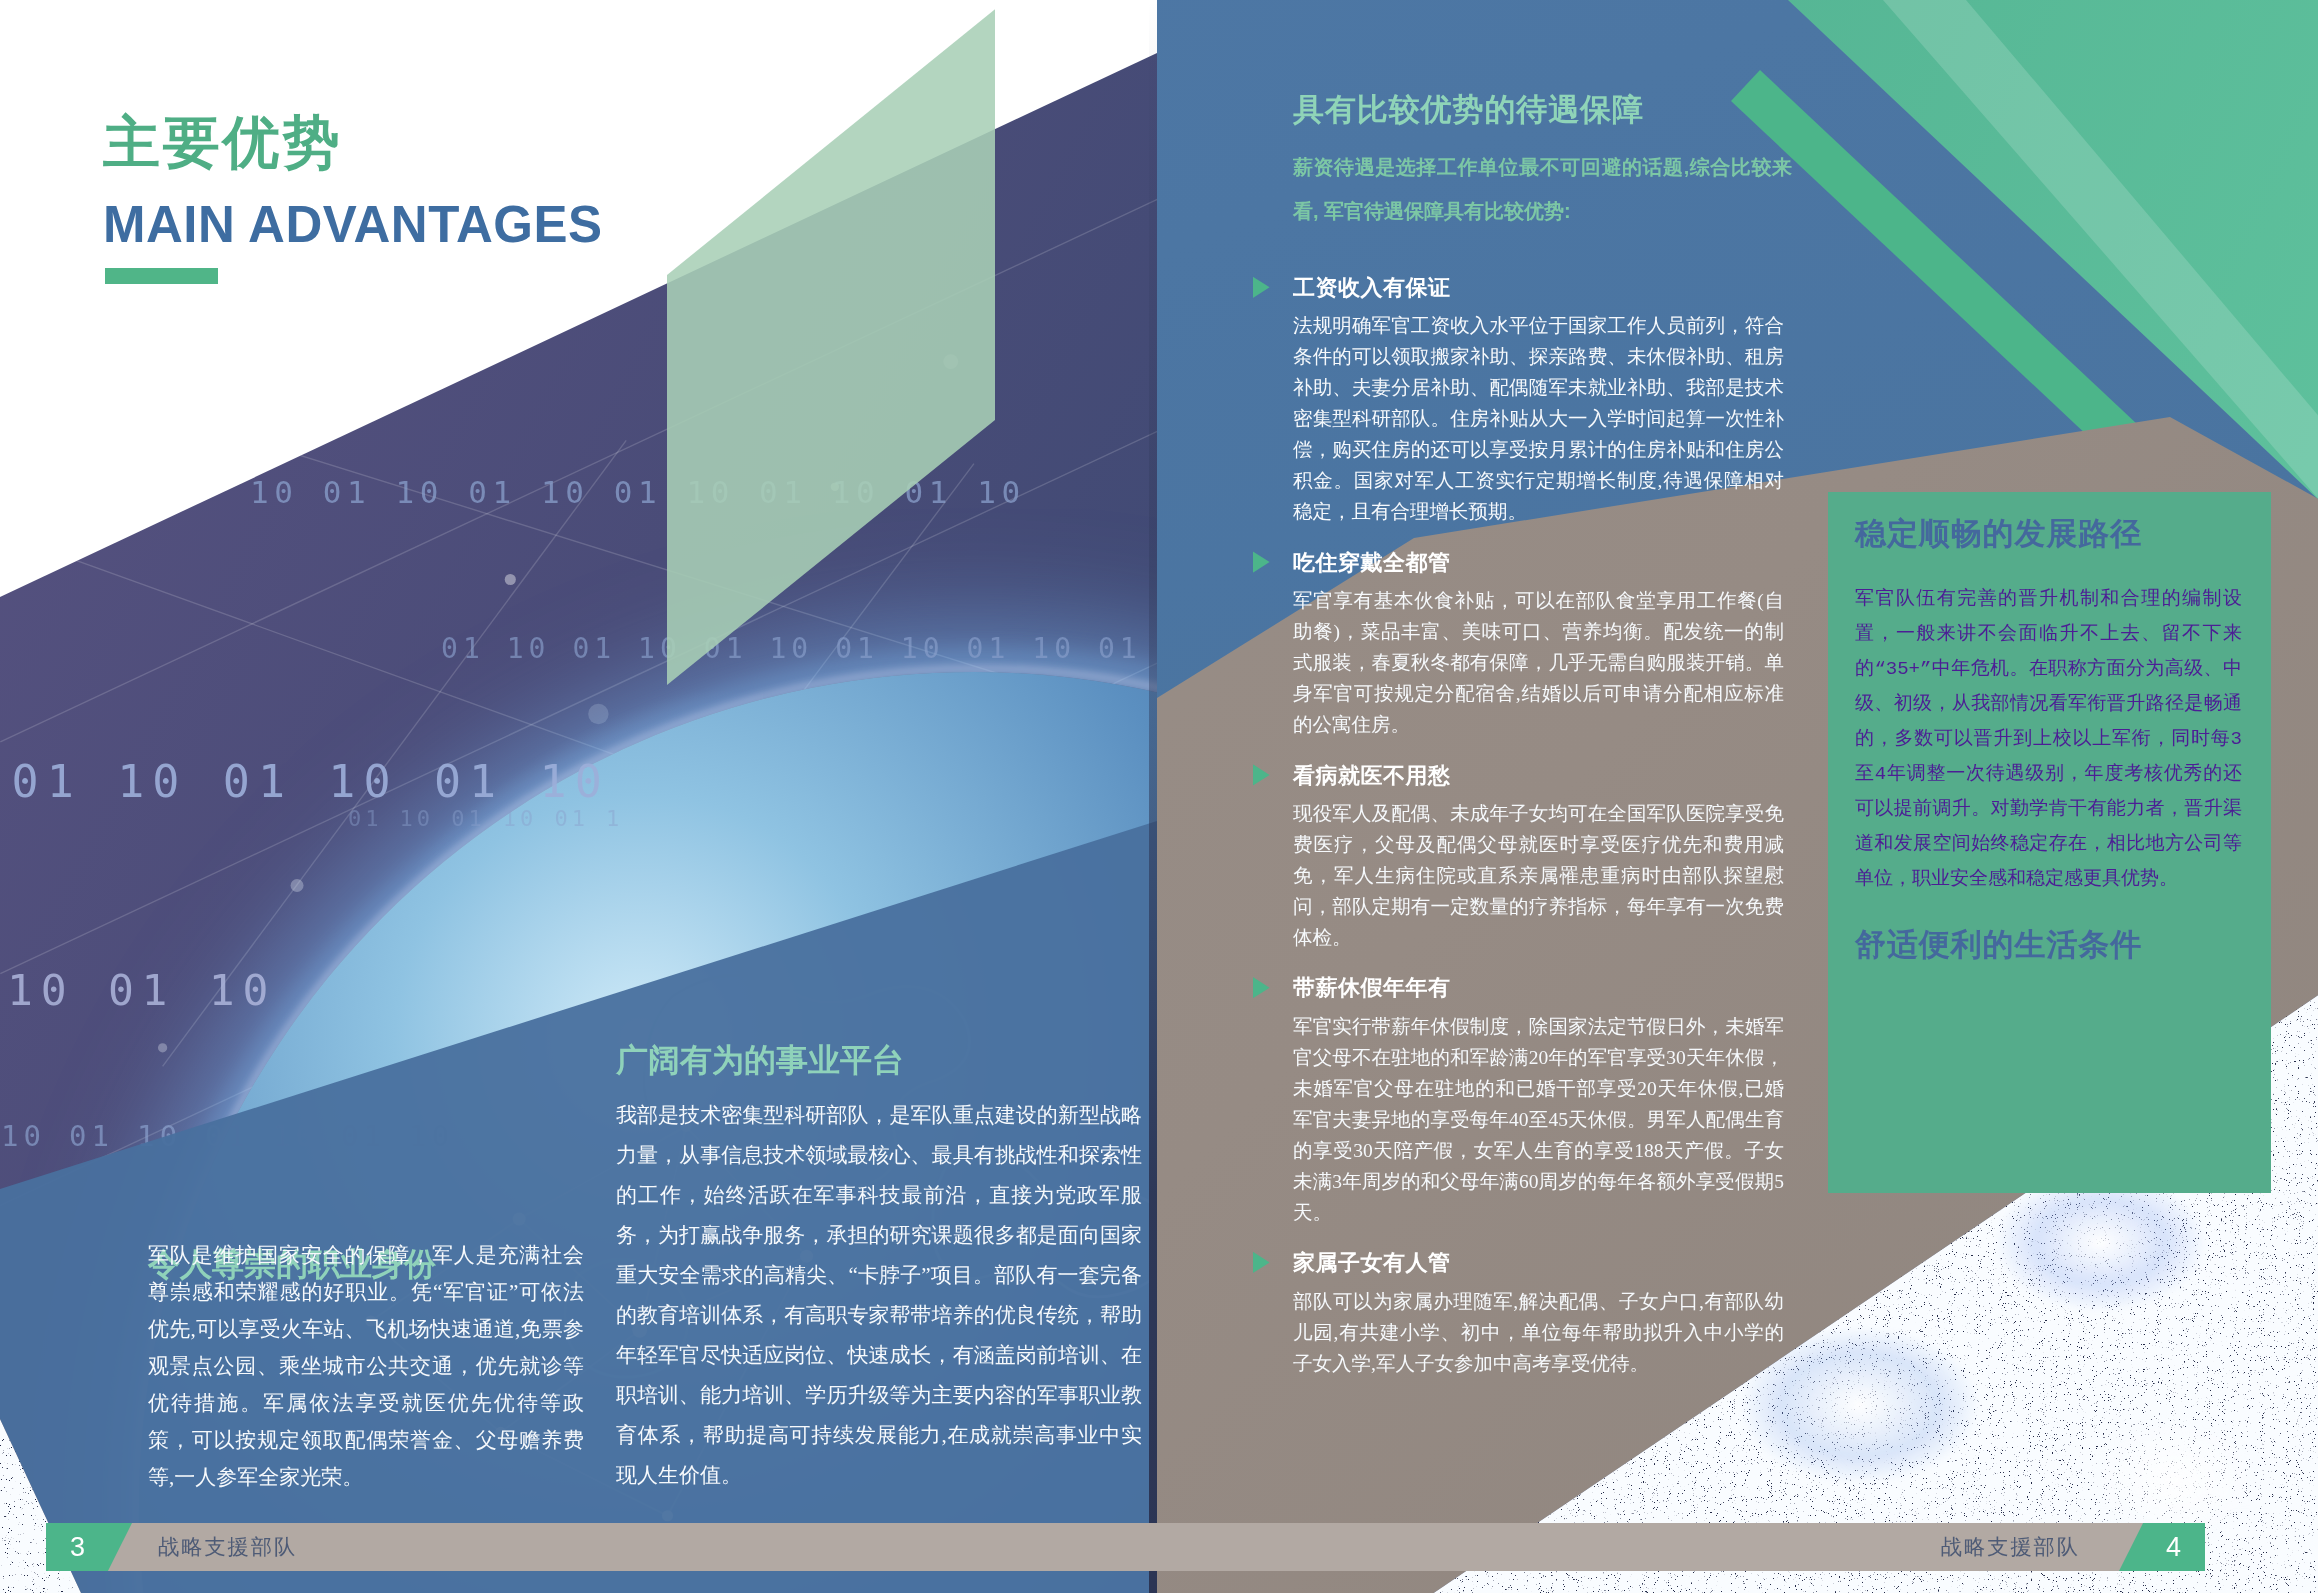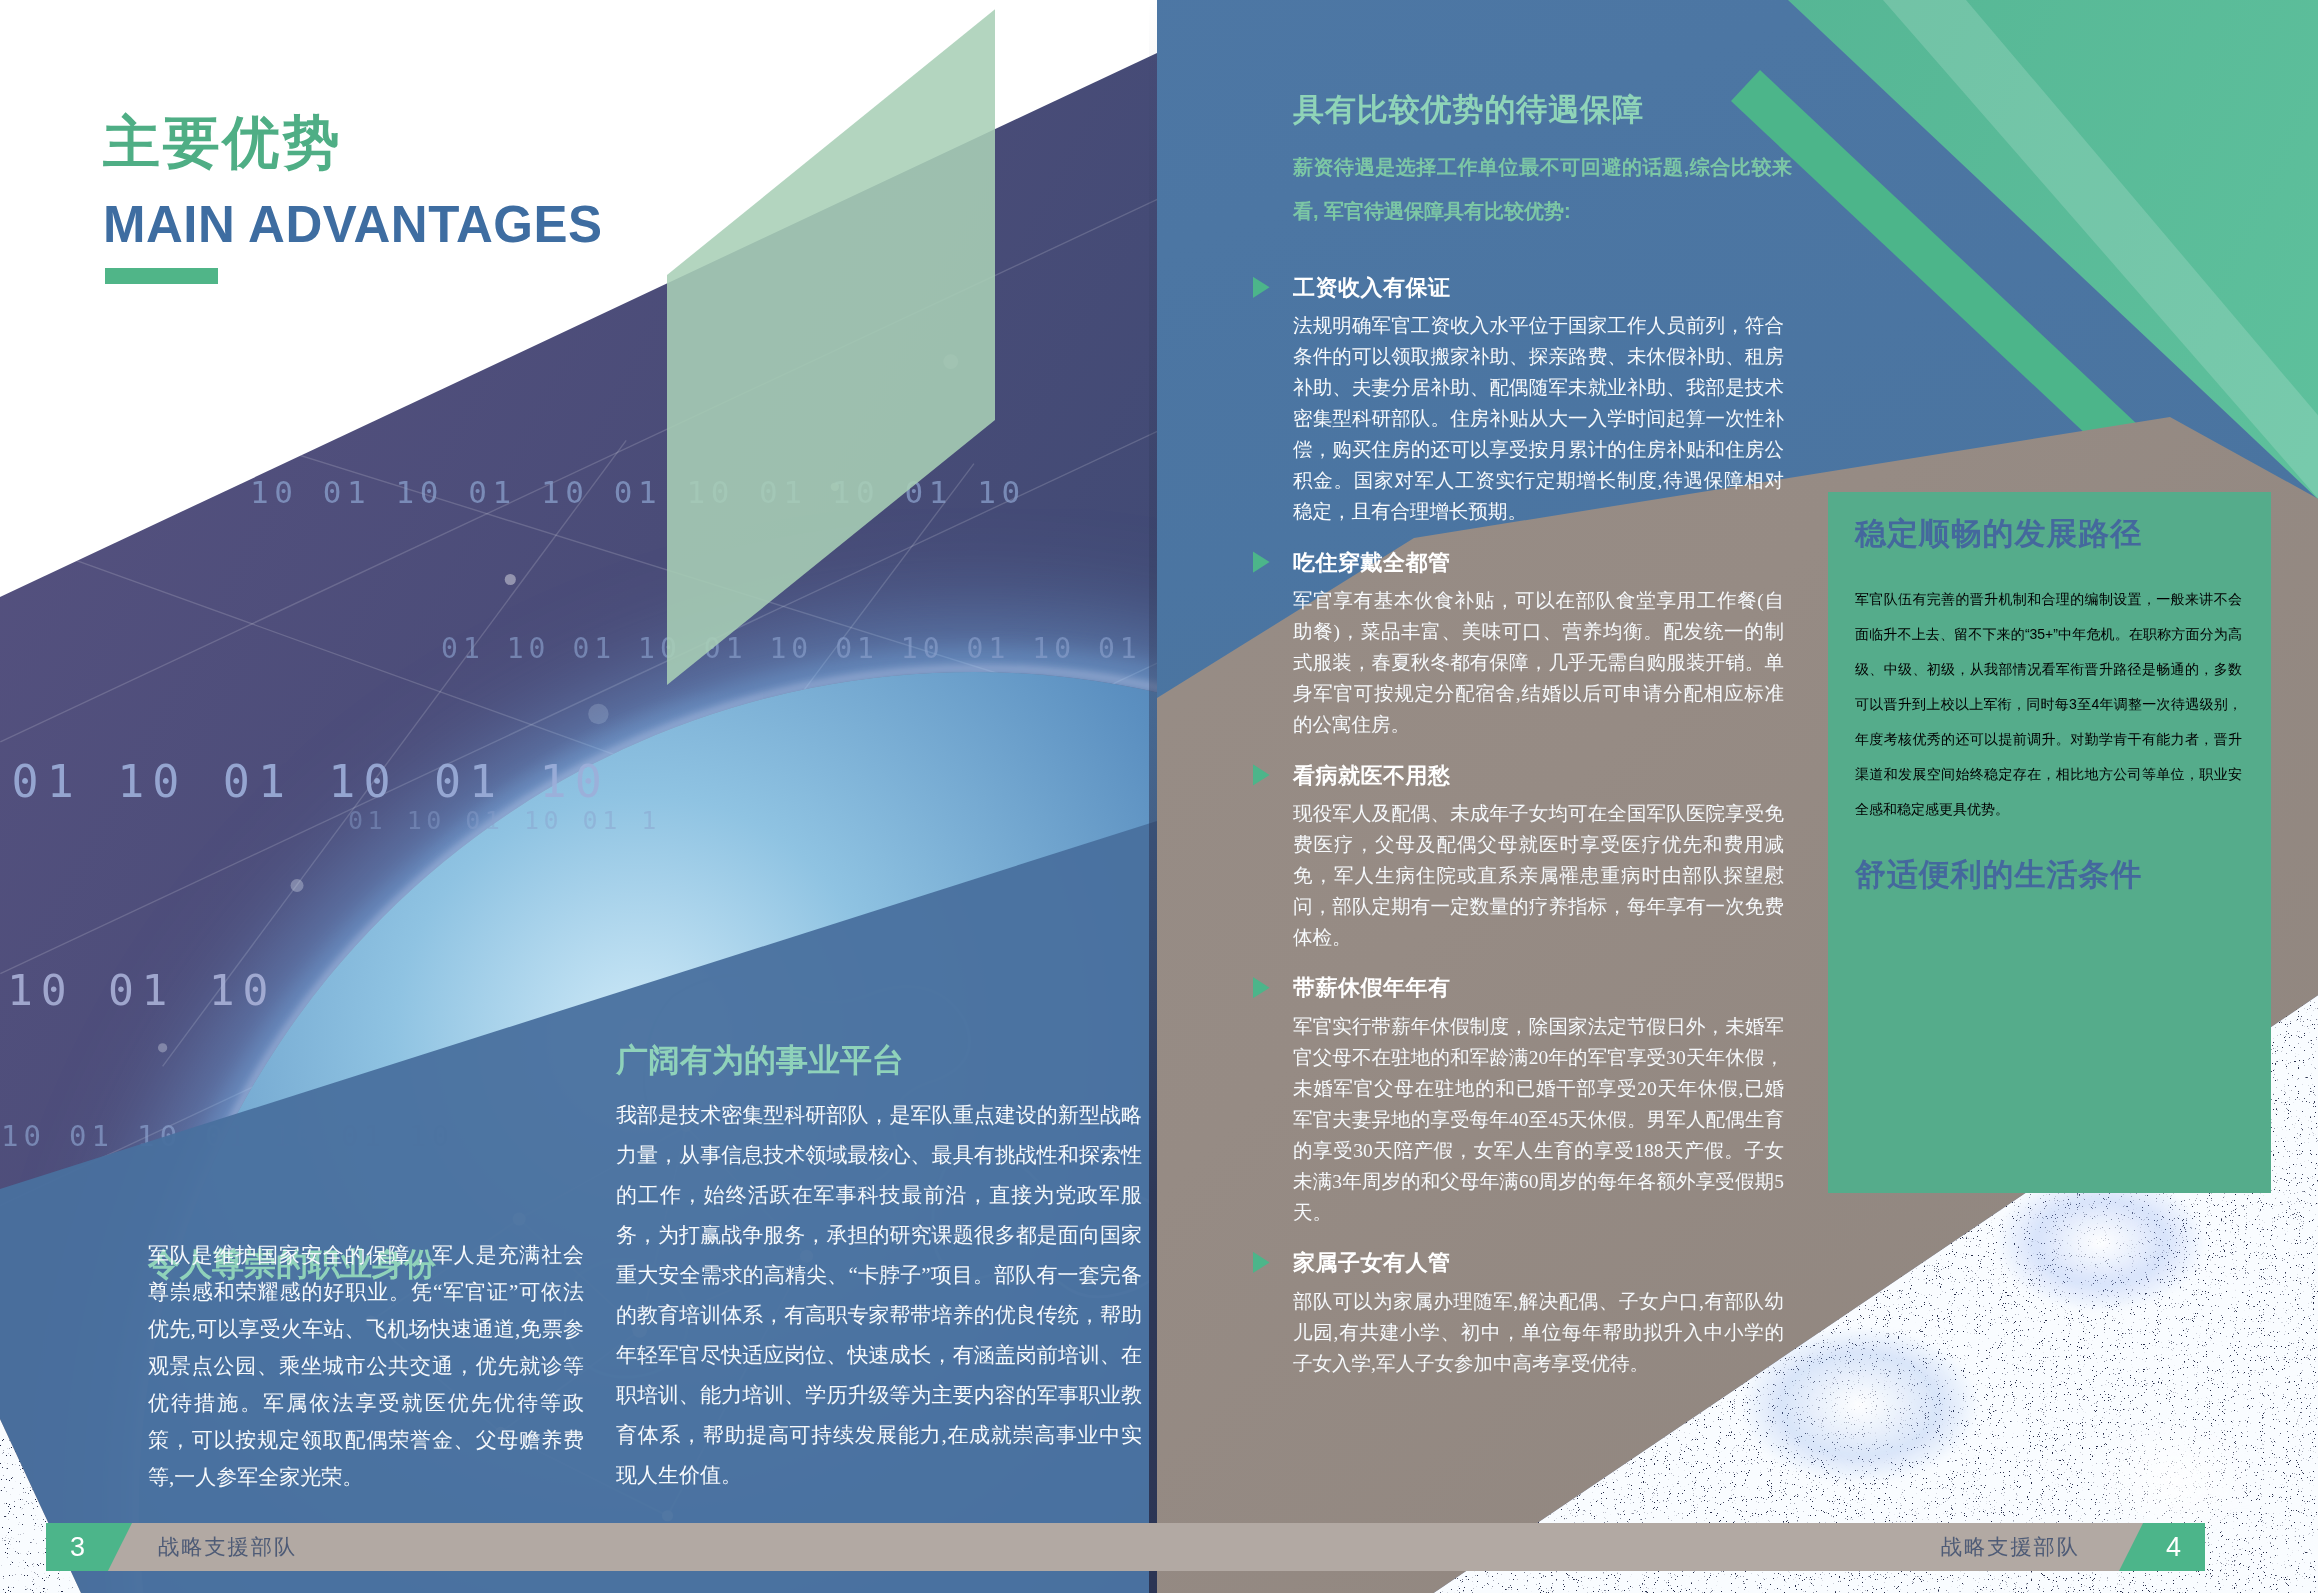--- a/index.html
+++ b/index.html
@@ -17,21 +17,21 @@
          border:4.6px solid rgba(255,226,232,.85);filter:blur(4.2px);}
   .earth-ring2{position:absolute;left:121px;top:655px;width:1705px;height:1705px;border-radius:50%;
          border:12px solid rgba(140,205,255,.45);filter:blur(12px);}
   .limb-glow{position:absolute;left:176px;top:709px;width:788px;height:352px;transform:rotate(-38deg);
          background:radial-gradient(closest-side,rgba(190,225,255,.38),rgba(190,225,255,0) 70%);}
   .earth svg{position:absolute;inset:0;}
   .binary{position:absolute;font-family:"DejaVu Sans Mono",monospace;color:#8aa0cc;letter-spacing:.18em;white-space:nowrap;}
   .b1{left:250px;top:474px;font-size:31px;opacity:.75;}
   .b2{left:441px;top:632px;font-size:28px;opacity:.65;}
   .b3{left:11.6px;top:755px;font-size:45px;color:#9dafda;opacity:.9;}
-  .b4{left:348px;top:806px;font-size:25px;opacity:.45;text-align:right;}
+  .b4{left:348px;top:806px;font-size:22px;opacity:.45;text-align:right;}
   .b5{left:7px;top:965px;font-size:43px;color:#aeb6dc;opacity:.85;}
   .b6{left:0.9px;top:1119px;font-size:29px;opacity:.7;}
   .green-para{clip-path:polygon(667px 275px,995px 9.3px,995px 420px,667px 685px);
          background:rgba(169,207,182,.88);}
   .slate-overlay{clip-path:polygon(0px 1189px,1157px 821px,1157px 1593px,0px 1593px);
          background:rgba(73,112,158,.95);}
   .night{position:absolute;background:#222947;overflow:hidden;}
   .night-left{left:0;top:1419px;width:81px;height:174px;clip-path:polygon(0 0,100% 100%,0 100%);}
   .night-right{left:1414px;top:974px;width:908px;height:620px;clip-path:polygon(100% 3%,100% 100%,2% 100%);}
   .blob{position:absolute;border-radius:50%;filter:blur(2.8px);}
@@ -68,22 +68,22 @@
   .benefit h3{margin:0 0 7.4px 0;font-size:22px;font-weight:bold;color:#ffffff;letter-spacing:0.5px;}
   .tri{position:absolute;left:0.9px;top:3.7px;width:16.7px;height:21.3px;background:#4cb58a;
        clip-path:polygon(0 0,100% 50%,0 100%);}
   .benefit p{margin:0;font-family:"Liberation Serif","DejaVu Serif",serif;font-size:19.5px;line-height:31px;
        color:#f6f9fc;text-align:justify;}
 
   .panel{position:absolute;left:1828px;top:492px;width:443px;height:701px;background:#55ac8b;
          box-sizing:border-box;padding:21.3px 29px 0 27px;}
   .panel h2{margin:0 0 27px 0;font-size:31px;font-weight:bold;color:#44689d;letter-spacing:0.9px;}
   .panel h2.second{margin-top:27px;margin-bottom:10px;}
-  .panel p{margin:0;font-family:Liberation Sans, sans-serif;font-size:14px;line-height:35px;
-         color:#000000;text-align:justify;}
+  .panel p{margin:0;font-family:Liberation Mono, monospace;font-size:19px;line-height:35px;
+         color:#4c1d95;text-align:justify;}
 
   
   .gutter{position:absolute;left:1149px;top:0;width:8.3px;height:1593px;
           background:linear-gradient(180deg,rgba(44,53,84,0) 0%,rgba(44,53,84,.35) 40%,rgba(44,53,84,.95) 75%,#2c3554 100%);}
   .fbar{position:absolute;left:46px;top:1523px;width:2159px;height:48px;background:#b2a9a3;}
   .ftab{position:absolute;top:1523px;width:86px;height:48px;background:#4cb58a;color:#fff;
         font-size:27px;display:flex;align-items:center;}
   .ftab-l{left:46px;clip-path:polygon(0 0,100% 0,72% 100%,0 100%);filter:drop-shadow(7.4px 0 0 #3c4c70);
         justify-content:flex-start;padding-left:24px;box-sizing:border-box;}
   .ftab-r{left:2119px;clip-path:polygon(28% 0,100% 0,100% 100%,0 100%);filter:drop-shadow(-7.4px 0 0 #3c4c70);

